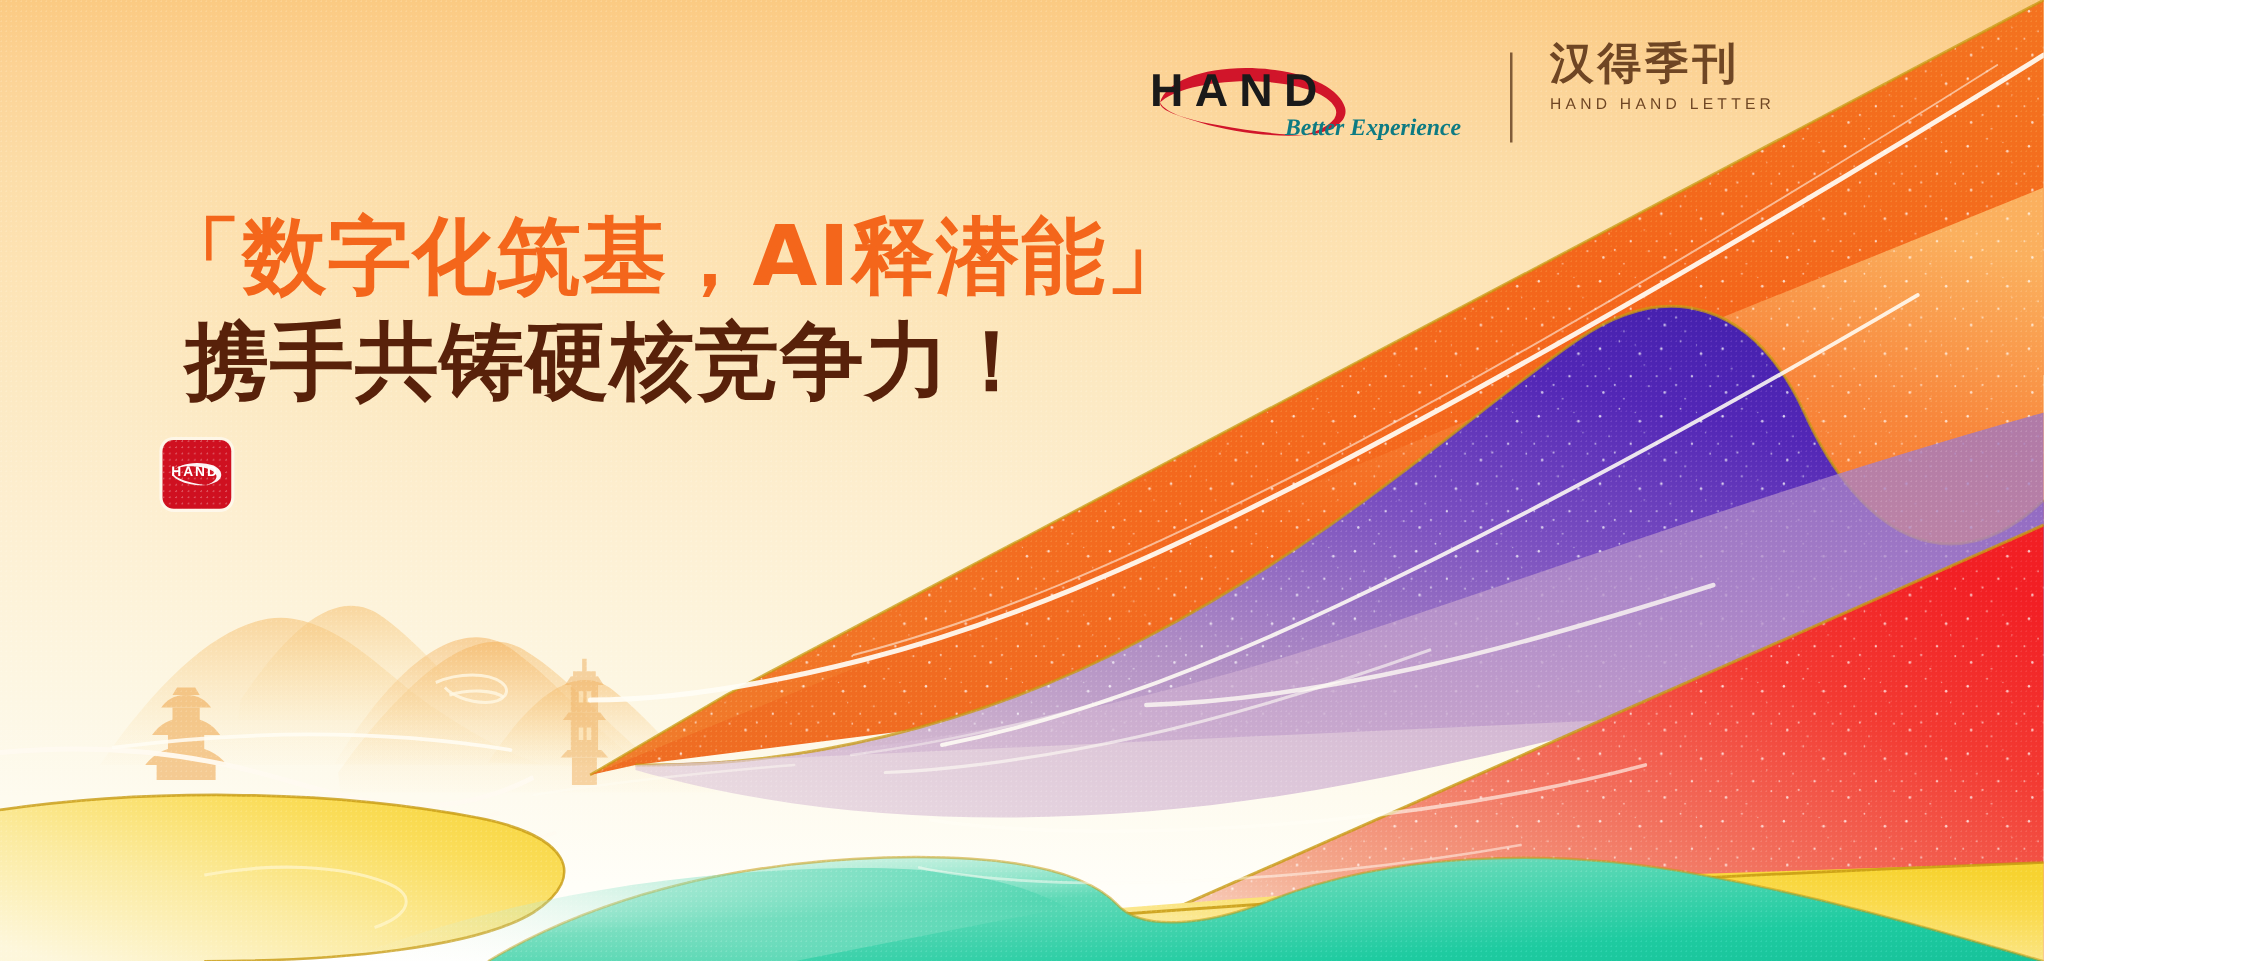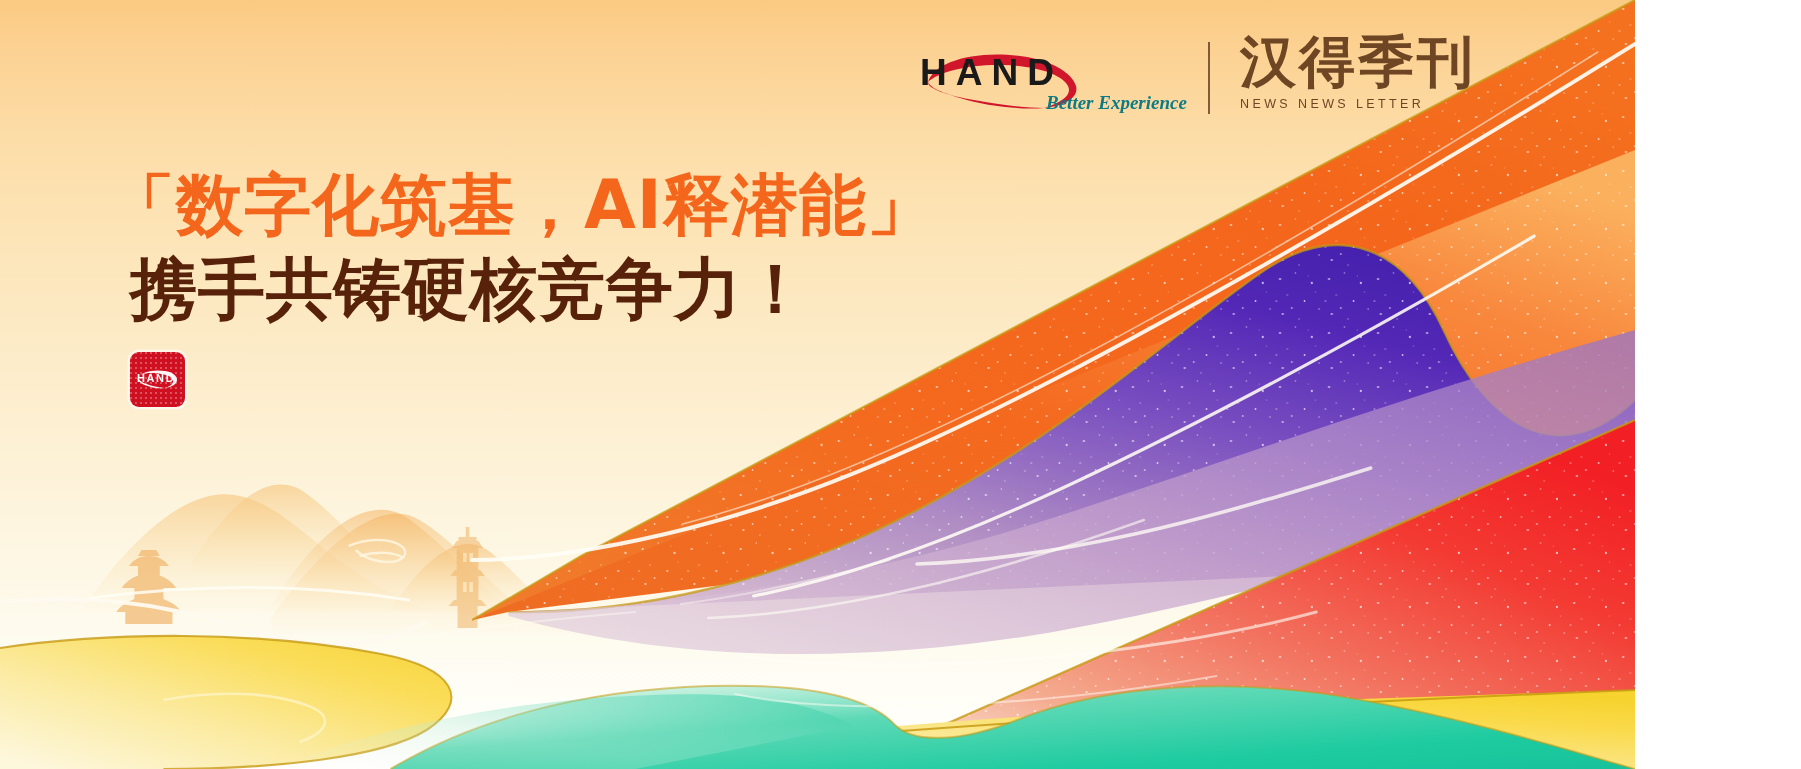--- a/index.html
+++ b/index.html
@@ -60,21 +60,21 @@
     font-weight:bold;
     letter-spacing:9px;
     color:#1a1a1a;
     line-height:1;
   }
   #hand-logo .swoosh{
     position:absolute;left:-4px;top:2px;width:180px;height:62px;
   }
   #hand-logo .tagline{
     position:absolute;
-    left:126px;top:46px;
+    left:108px;top:46px;
     font-family:"Liberation Serif","DejaVu Serif",serif;
     font-style:italic;
     font-weight:bold;
     font-size:19px;
     color:#0d7b83;
     white-space:nowrap;
   }
 
   
   #logo-divider{
@@ -88,40 +88,40 @@
 
   
   #quarterly-logo{
     position:absolute;
     left:1240px;top:34px;
     width:210px;height:92px;
     z-index:60;
   }
   #quarterly-logo .cn{
     font-family:"DejaVu Sans","Liberation Sans",sans-serif;
-    font-size:56px;
+    font-size:35px;
     font-weight:bold;
     letter-spacing:3px;
     color:#6f4624;
     line-height:1;
     white-space:nowrap;
   }
   #quarterly-logo .en{
     margin-top:7px;
     font-family:"Liberation Sans","DejaVu Sans",sans-serif;
     font-size:12.5px;
     letter-spacing:3.4px;
     color:#6f4624;
     white-space:nowrap;
   }
 
   
   #headline{
     position:absolute;
-    left:108px;top:163px;
+    left:126px;top:163px;
     z-index:60;
   }
   #headline .ln{
     font-family:"DejaVu Sans","Liberation Sans",sans-serif;
     font-weight:bold;
     font-size:67px;
     line-height:1.26;
     letter-spacing:1px;
     white-space:nowrap;
   }
@@ -394,21 +394,21 @@
       <path d="M128 60 C104 62 70 58 44 50 C24 44 12 40 12 34 C16 42 34 48 58 52 C84 57 110 60 128 60 Z" fill="#d1152a"></path>
     </svg>
     <div class="wordmark">HAND</div>
     <div class="tagline">Better Experience</div>
   </div>
 
   <div id="logo-divider"></div>
 
   <div id="quarterly-logo">
     <div class="cn">汉得季刊</div>
-    <div class="en">NEWS NEWS LETTER</div>
+    <div class="en">HAND HAND LETTER</div>
   </div>
 
   <div id="headline">
     <div class="ln ln1">「数字化筑基，AI释潜能」</div>
     <div class="ln ln2">携手共铸硬核竞争力！</div>
   </div>
 
   <div id="hand-badge">
     <div class="dots"></div>
     <svg class="bswoosh" viewBox="0 0 45 22">

